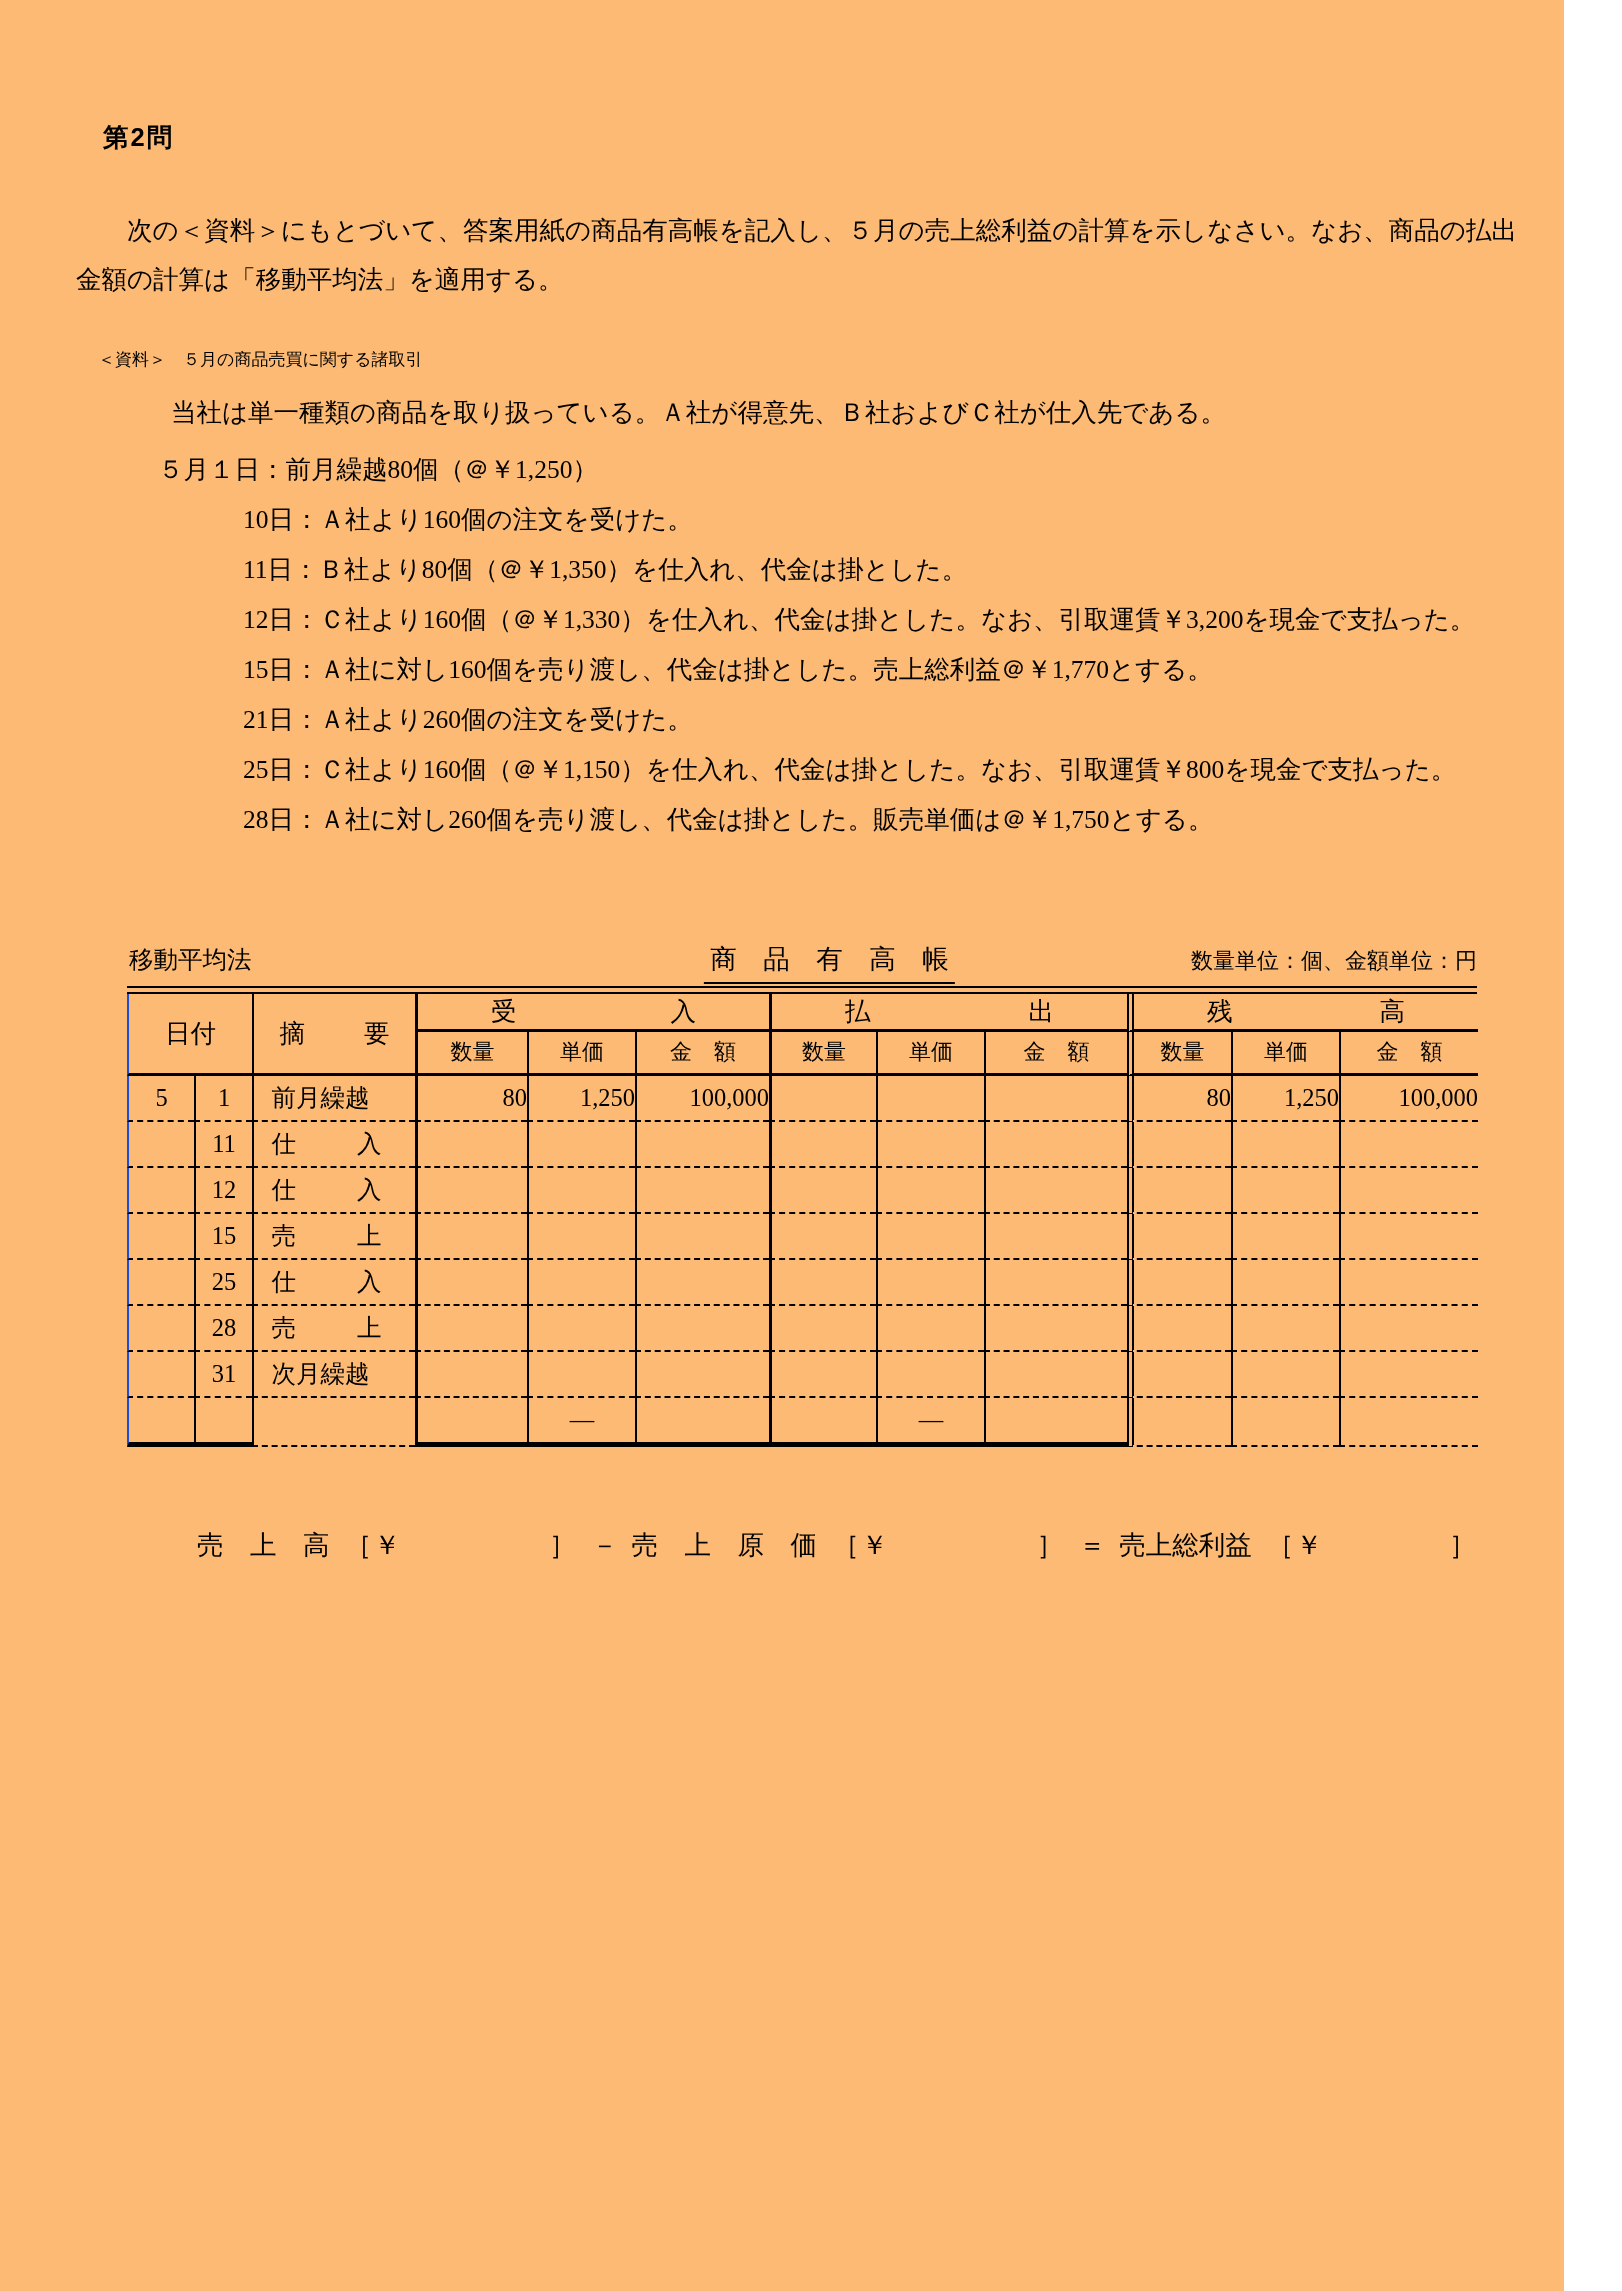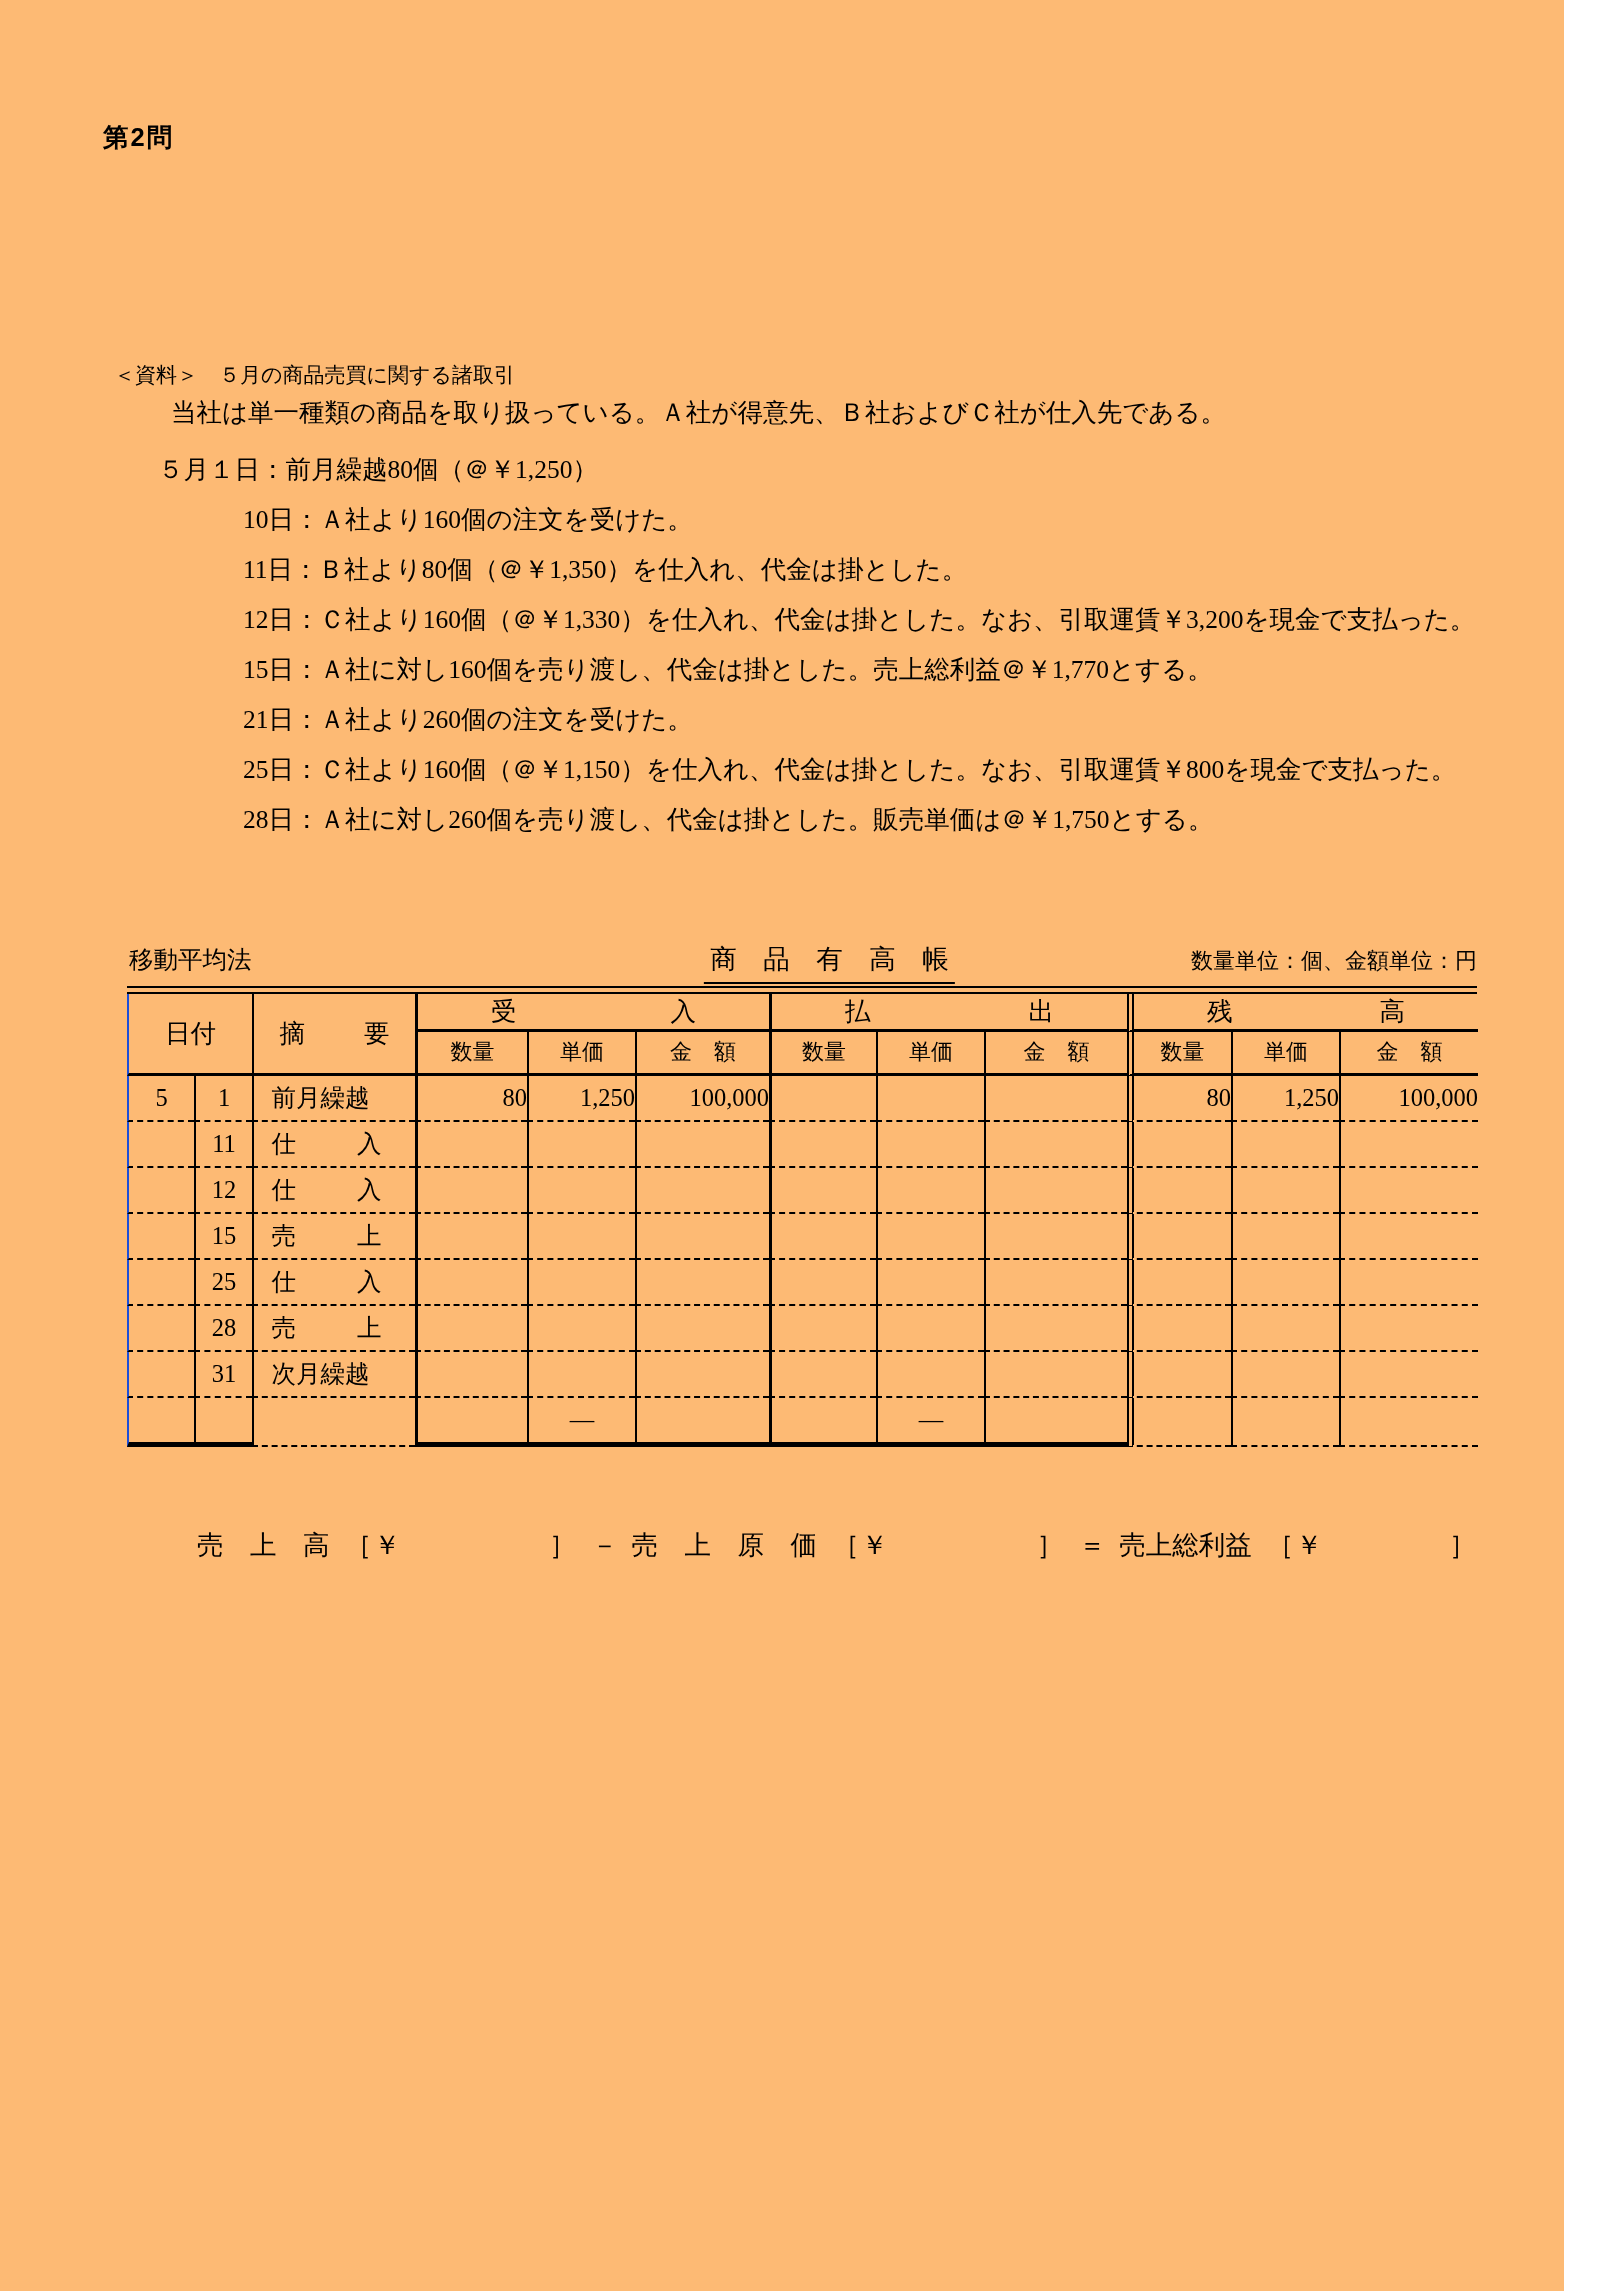--- a/index.html
+++ b/index.html
@@ -13,22 +13,22 @@
   .page-title{
     position:absolute;top:120px;left:103px;margin:0;
     font-family:"Liberation Sans","DejaVu Sans",sans-serif;
     font-size:25.5px;font-weight:600;letter-spacing:2px;
   }
   .intro{
     position:absolute;top:206px;left:76px;width:1441px;margin:0;
     font-size:25.5px;line-height:49px;text-align:justify;text-indent:51px;
   }
   .materials-heading{
-    position:absolute;top:335px;left:98px;margin:16px;
-    font-size:21px;line-height:49px;white-space:nowrap;
+    position:absolute;top:335px;left:98px;margin:0;
+    font-size:17px;line-height:49px;white-space:nowrap;
   }
   .materials-note{
     position:absolute;top:384px;left:167px;margin:4px;
     font-size:25.5px;line-height:49px;white-space:nowrap;text-align:right;
   }
   .transactions{
     position:absolute;top:434px;left:0;margin:11px;padding:0;list-style:none;
     font-size:25.5px;
   }
   .transactions li{height:50px;line-height:50px;margin-left:232px;white-space:nowrap;}
@@ -83,20 +83,21 @@
   .f-blank{width:147px;height:1px;}
   .f-op{margin:0 13.7px;}
 </style>
 </head>
 <body>
 
 <div class="doc">
 
   <h1 class="page-title">第2問</h1>
 
+  <p class="intro">次の＜資料＞にもとづいて、答案用紙の商品有高帳を記入し、５月の売上総利益の計算を示しなさい。なお、商品の払出金額の計算は「移動平均法」を適用する。</p>
 
   <p class="materials-heading">＜資料＞　５月の商品売買に関する諸取引</p>
 
   <p class="materials-note">当社は単一種類の商品を取り扱っている。Ａ社が得意先、Ｂ社およびＣ社が仕入先である。</p>
 
   <ul class="transactions">
     <li>５月１日：前月繰越80個（＠￥1,250）</li>
     <li>10日：Ａ社より160個の注文を受けた。</li>
     <li>11日：Ｂ社より80個（＠￥1,350）を仕入れ、代金は掛とした。</li>
     <li>12日：Ｃ社より160個（＠￥1,330）を仕入れ、代金は掛とした。なお、引取運賃￥3,200を現金で支払った。</li>

